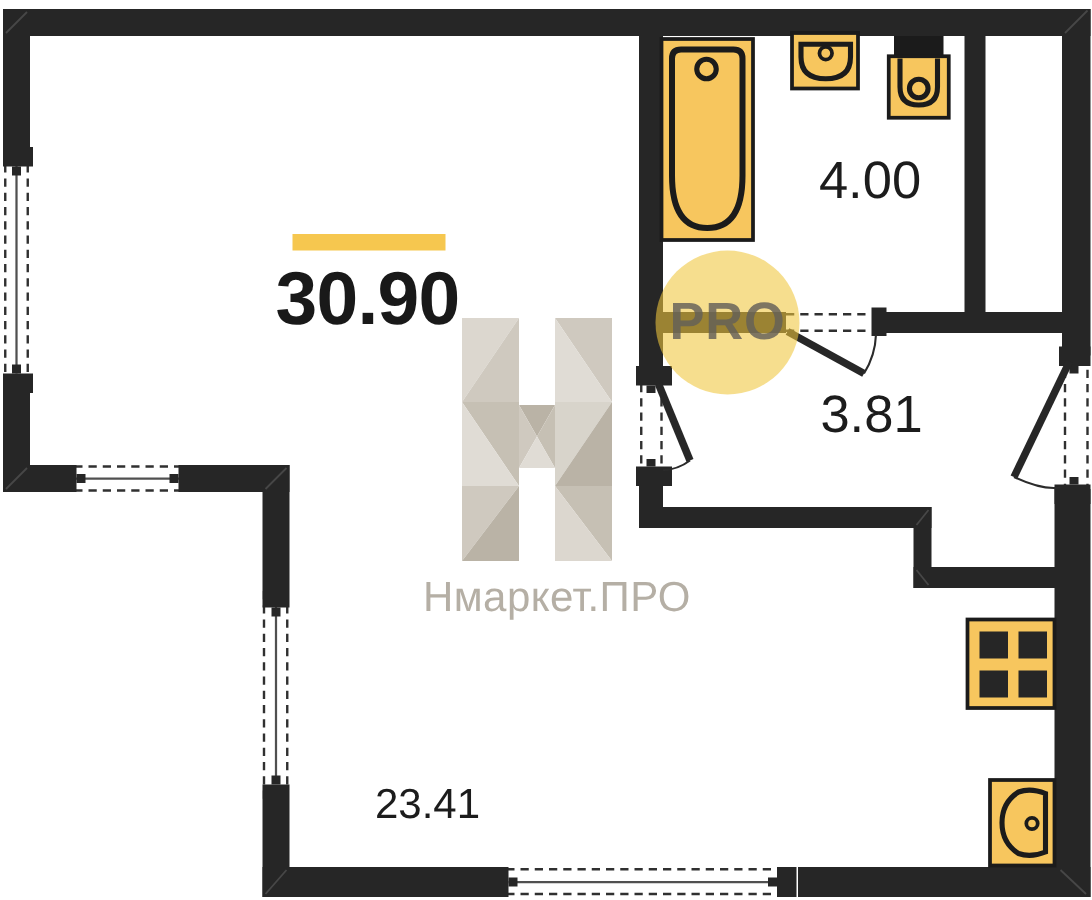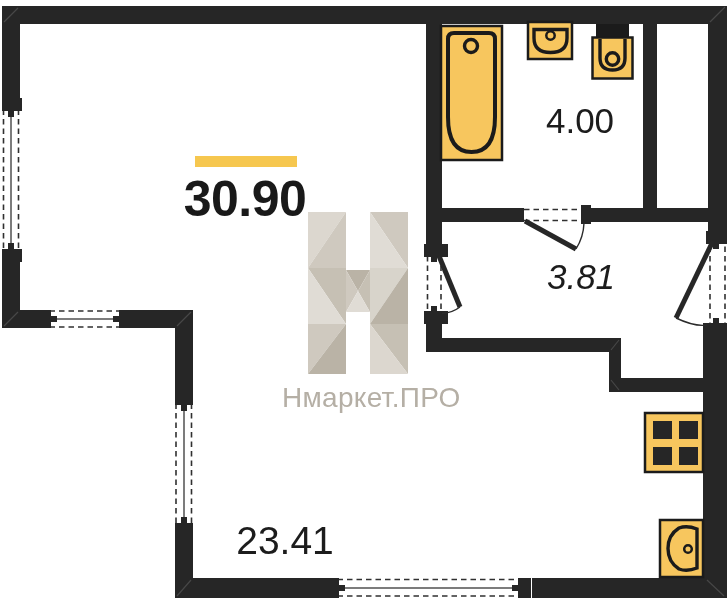--- a/index.html
+++ b/index.html
@@ -9,21 +9,21 @@
   .dash{stroke:#303030;stroke-width:1.6;stroke-dasharray:5.5 4;fill:none;}
   .wline{stroke:#505050;stroke-width:1.5;fill:none;}
   .leaf{stroke:#272727;stroke-width:5;fill:none;}
   .arc{stroke:#2b2b2b;stroke-width:1.4;fill:none;}
   .seam{stroke:#474747;stroke-width:1.2;fill:none;}
   .fx2{stroke:#1b1b1b;stroke-width:2.5;}
   .fx3{stroke:#1b1b1b;stroke-width:3.4;}
   .fx4{stroke:#1b1b1b;stroke-width:4;}
   .lbl{position:absolute;color:#1c1c1c;text-align:center;line-height:1.05;}
   .area{font-size:35px;font-weight:400;}
-  .area-big{font-size:39px;font-weight:400;}
+  .area-big{font-size:28px;font-weight:400;}
   .total{font-size:50px;font-weight:700;letter-spacing:-0.5px;color:#191919;}
   .accent-bar{position:absolute;left:195px;top:156px;width:102px;height:11px;background:#f6c74f;}
   .badge{position:absolute;left:437px;top:167px;width:96px;height:96px;border-radius:50%;
          background:rgba(240,199,60,0.58);text-align:center;line-height:96px;
          font-size:35px;font-weight:700;letter-spacing:0.5px;color:rgba(99,95,88,0.82);}
   .brand{position:absolute;left:282px;top:382px;width:164px;text-align:center;
          font-size:28px;color:#b5afa5;letter-spacing:0.3px;}
 </style>
 </head>
 <body>
@@ -207,19 +207,20 @@
       <polygon points="38,100 62,100 50,79" fill="#e0dcd5"></polygon>
     </g>
   </svg>
 
   <div class="accent-bar"></div>
 
   <div class="lbl total" style="left:183px;top:173px;width:124px;">30.90</div>
 
   <div class="lbl area" style="left:518px;top:103px;width:124px;">4.00</div>
 
-  <div class="lbl area" style="left:519px;top:259px;width:124px;font-style:italic;">3.81</div>
+  <div class="lbl area" style="left:519px;top:259px;width:124px;">3.81</div>
 
   <div class="lbl area-big" style="left:213px;top:521px;width:144px;">23.41</div>
 
+  <div class="badge">PRO</div>
 
   <div class="brand">Нмаркет.ПРО</div>
 </div>
 
 </body></html>

